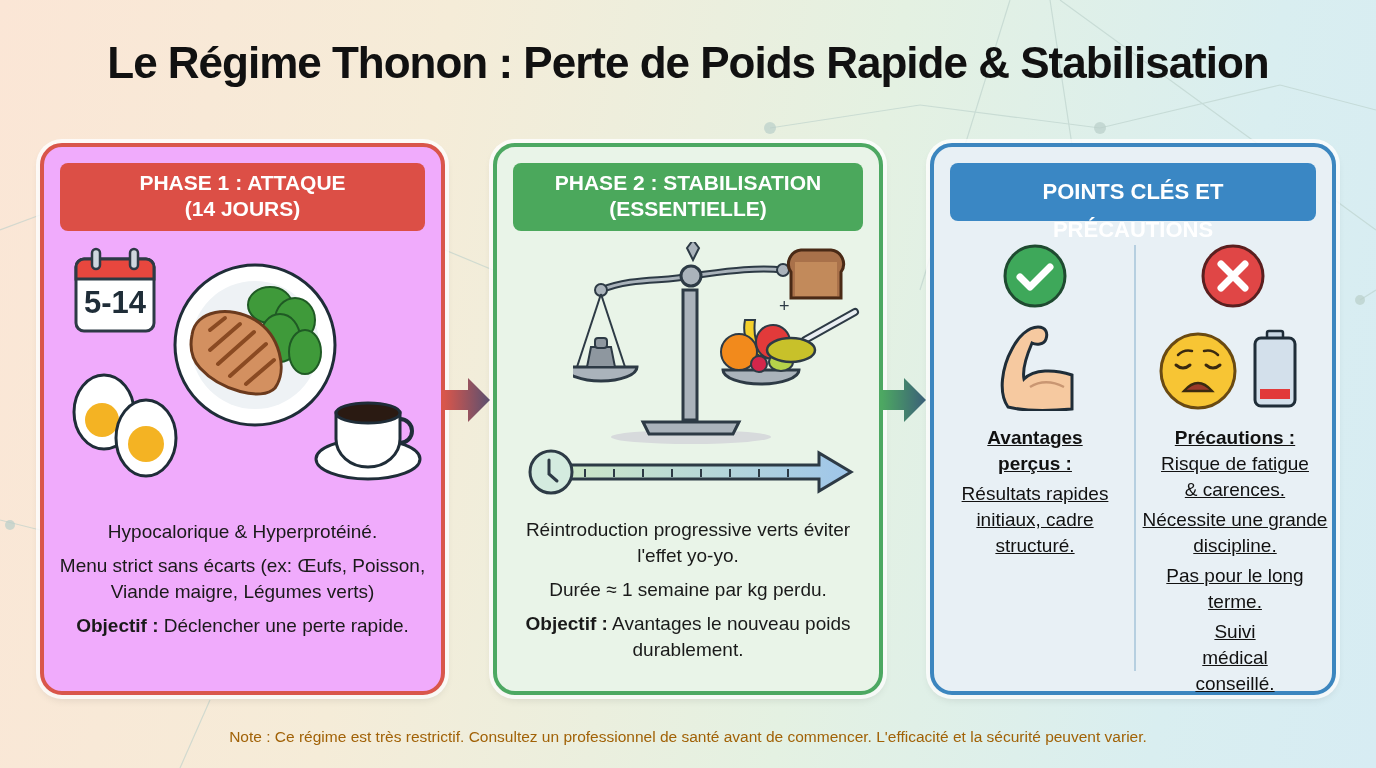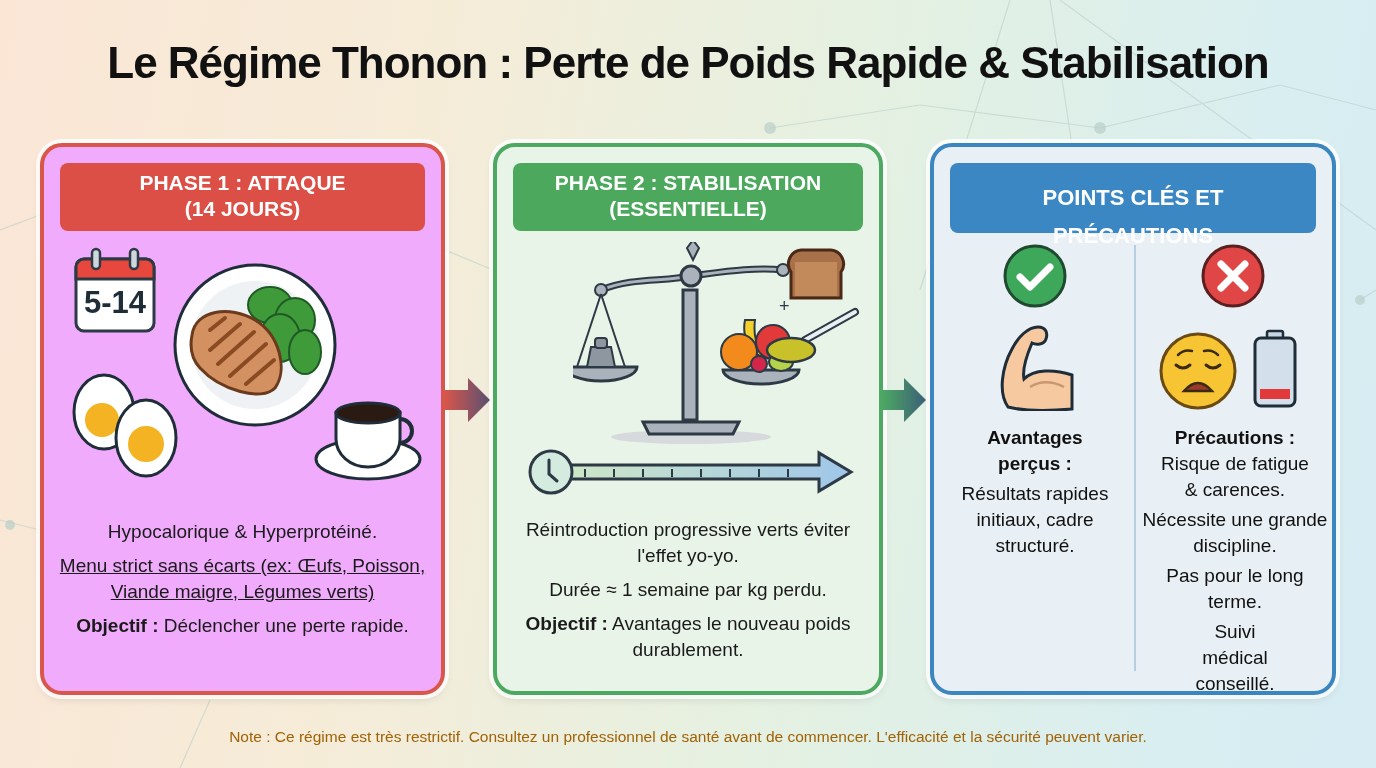--- a/index.html
+++ b/index.html
@@ -22,30 +22,30 @@
   .card.c1 { left:40px; width:405px; border-color:#d9564b; background:#f0abfc; }
   .card.c2 { left:493px; width:390px; border-color:#4da862; background:#e9f4e8; }
   .card.c3 { left:930px; width:406px; border-color:#3c86bf; background:#e8f0f5; }
   .banner {
     position:absolute; left:16px; right:16px; top:16px; border-radius:8px;
     color:#fff; text-align:center; font-weight:700; font-size:21px; line-height:26px;
     padding:7px 4px;
   }
   .c1 .banner { background:#dc4f46; height:54px; }
   .c2 .banner { background:#4ba85c; height:54px; }
-  .c3 .banner { background:#3a87c4; height:38px; line-height:38px; padding:16px; font-size:22px; }
+  .c3 .banner { background:#3a87c4; height:38px; line-height:38px; padding:10px; font-size:22px; }
   .body-text { position:absolute; left:8px; right:8px; text-align:center; font-size:19px; line-height:26px; color:#1a1a1a; }
   .body-text p { margin:0 0 8px 0; }
   .body-text b { font-weight:700; }
   .arrow { position:absolute; z-index:3; }
   .note {
     position:absolute; left:0; top:728px; width:1376px; text-align:center;
     font-size:15.5px; color:#a16207; z-index:2;
   }
-  .col { position:absolute; text-align:center; font-size:19px; line-height:26px; }
+  .col { position:absolute; text-align:center; font-size:19px; line-height:26px;text-decoration:underline; }
   .col .hd { font-weight:700; margin-bottom:4px; }
   .col p { margin:0 0 4px 0; }
   .divider { position:absolute; left:200px; top:98px; width:2px; height:426px; background:#b6cfe0; }
   .icon { position:absolute; }
 </style>
 </head>
 <body>
 
 <svg class="bgnet" viewBox="0 0 1376 768">
   <g stroke="#b9cfc9" stroke-width="1.2" fill="none" opacity="0.6">
@@ -122,21 +122,21 @@
     <svg width="112" height="90" viewBox="0 0 112 90">
       <ellipse cx="54" cy="62" rx="52" ry="20" fill="#fff" stroke="#1f2d38" stroke-width="3"></ellipse>
       <path d="M22 16 h64 v26 a32 28 0 0 1-64 0z" fill="#fff" stroke="#1f2d38" stroke-width="3"></path>
       <ellipse cx="54" cy="16" rx="32" ry="10" fill="#2a1a12" stroke="#1f2d38" stroke-width="3"></ellipse>
       <path d="M86 22 a12 12 0 0 1 0 24" fill="none" stroke="#1f2d38" stroke-width="4"></path>
     </svg>
   </div>
 
   <div class="body-text" style="top:372px;">
     <p>Hypocalorique &amp; Hyperprotéiné.</p>
-    <p style="padding:0 6px;text-decoration:underline;">Menu strict sans écarts (ex: Œufs, Poisson, Viande maigre, Légumes verts)</p>
+    <p style="padding:0 6px;">Menu strict sans écarts (ex: Œufs, Poisson, Viande maigre, Légumes verts)</p>
     <p><b>Objectif :</b> <span>Déclencher une perte rapide.</span></p>
   </div>
 </div>
 
 <svg class="arrow" style="left:444px;top:378px;" width="48" height="44" viewBox="0 0 48 44">
   <defs>
       <linearGradient id="ga1" x1="0" x2="1">
         <stop offset="0" stop-color="#d9564b"></stop>
         <stop offset="1" stop-color="#5a5070"></stop>
       </linearGradient>

